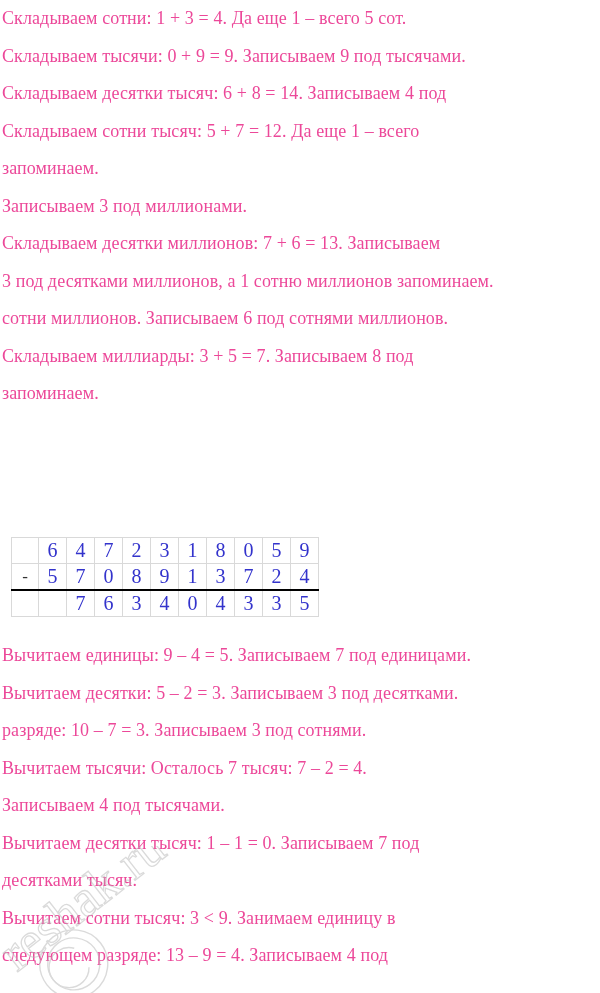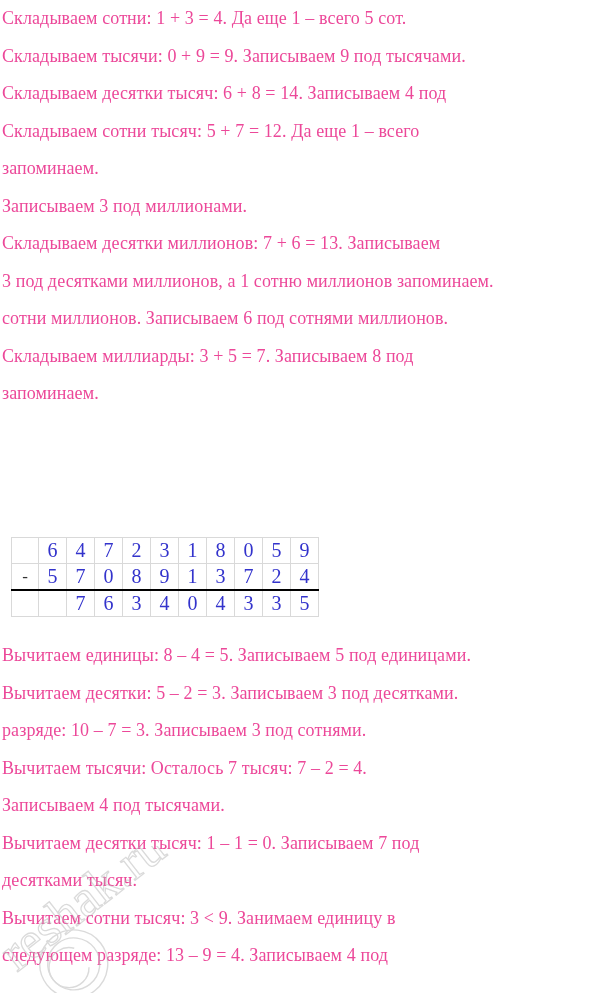--- a/index.html
+++ b/index.html
@@ -152,21 +152,21 @@
       <td>0</td>
       <td>4</td>
       <td>3</td>
       <td>3</td>
       <td>5</td>
     </tr>
   </tbody>
     </table>
 
   <div class="textblock" id="block-bottom">
-    <div class="line">Вычитаем единицы:  8 – 4 = 5.  Записываем 5 под единицами.</div>
+    <div class="line">Вычитаем единицы:  9 – 4 = 5.  Записываем 7 под единицами.</div>
     <div class="line">Вычитаем десятки:  5 – 2 = 3.  Записываем 3 под десятками.</div>
     <div class="line">разряде:  10 – 7 = 3.  Записываем 3 под сотнями.</div>
     <div class="line">Вычитаем тысячи:  Осталось 7 тысяч:  7 – 2 = 4.</div>
     <div class="line">Записываем 4 под тысячами.</div>
     <div class="line">Вычитаем десятки тысяч:  1 – 1 = 0.  Записываем 7 под</div>
     <div class="line">десятками тысяч.</div>
     <div class="line">Вычитаем сотни тысяч:  3 &lt; 9.  Занимаем единицу в</div>
     <div class="line">следующем разряде:  13 – 9 = 4.  Записываем 4 под</div>
 
   </div>

